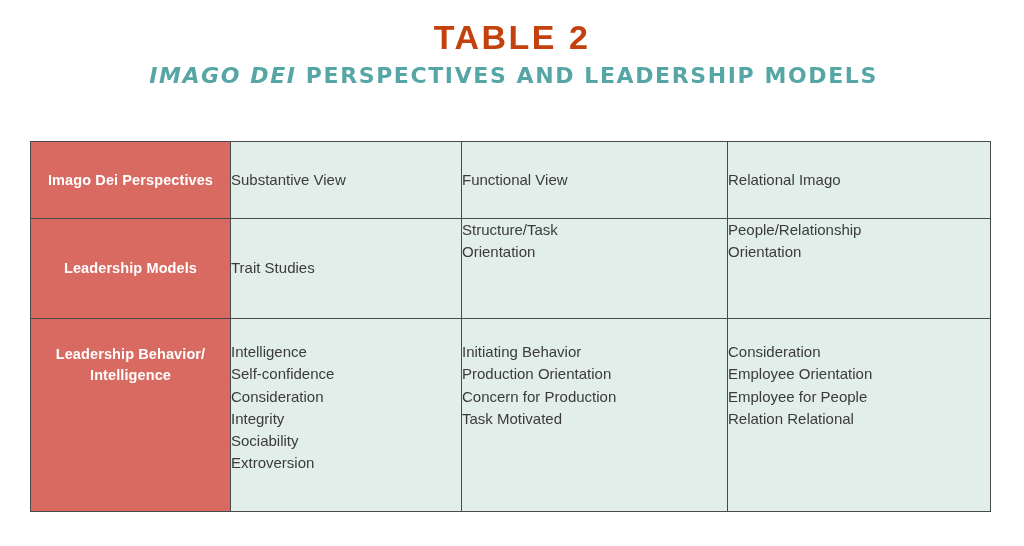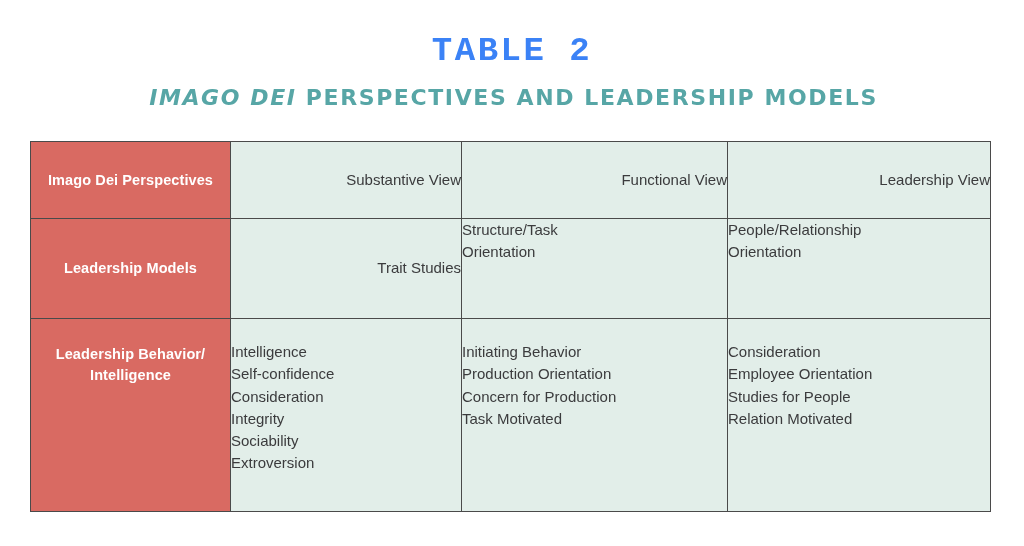--- a/index.html
+++ b/index.html
@@ -24,27 +24,27 @@
 
   
   .title-block {
     position: absolute;
     left: 0;
     top: 18px;
     width: 1024px;
     text-align: center;
   }
   .table-title {
-    font-family: Liberation Mono, monospace;
+    font-family: Liberation Sans, sans-serif;
     font-size: 34px;
     font-weight: bold;
     letter-spacing: 2.5px;
-    color: #3b82f6;
+    color: #c2410c;
     line-height: 1.15;
-    margin: 14px;
+    margin: 0;
     text-transform: uppercase;
   }
   .table-subtitle {
     font-family: "DejaVu Sans", sans-serif;
     font-size: 22px;
     font-weight: bold;
     letter-spacing: 1.6px;
     color: #57a6a6;
     line-height: 1.2;
     margin: 6px 0 0 3px;
@@ -99,21 +99,20 @@
   
   .content-cell {
     background: #e2eee9;
     color: #3b3b3d;
     font-size: 15px;
     line-height: 1.48;
     padding: 0 14px;
   }
   .content-cell.v-center {
     vertical-align: middle;
-    text-align: right;
   }
   .content-cell.v-top {
     vertical-align: top;
   }
   .content-cell.v-top .cell-inner {
     padding-top: 22px;
     padding-bottom: 22px;
     margin-left: 20px;
   }
   .content-cell.v-upper .cell-inner {
@@ -159,21 +158,21 @@
             <span class="line">Substantive View</span>
           </span>
         </td>
         <td class="content-cell v-center">
           <span class="cell-inner">
             <span class="line">Functional View</span>
           </span>
         </td>
         <td class="content-cell v-center">
           <span class="cell-inner">
-            <span class="line">Leadership View</span>
+            <span class="line">Relational Imago</span>
           </span>
         </td>
       </tr>
 
       <tr class="row-models">
         <td class="label-cell v-center">
           <span class="label-inner">
             <span class="line">Leadership Models</span>
           </span>
         </td>
@@ -219,21 +218,21 @@
             <span class="line">Initiating Behavior</span>
             <span class="line">Production Orientation</span>
             <span class="line">Concern for Production</span>
             <span class="line">Task Motivated</span>
           </span>
         </td>
         <td class="content-cell v-top">
           <span class="cell-inner">
             <span class="line">Consideration</span>
             <span class="line">Employee Orientation</span>
-            <span class="line">Studies for People</span>
-            <span class="line">Relation Motivated</span>
+            <span class="line">Employee for People</span>
+            <span class="line">Relation Relational</span>
           </span>
         </td>
       </tr>
     </tbody>
   </table>
 
 </div>
 
 </body></html>

